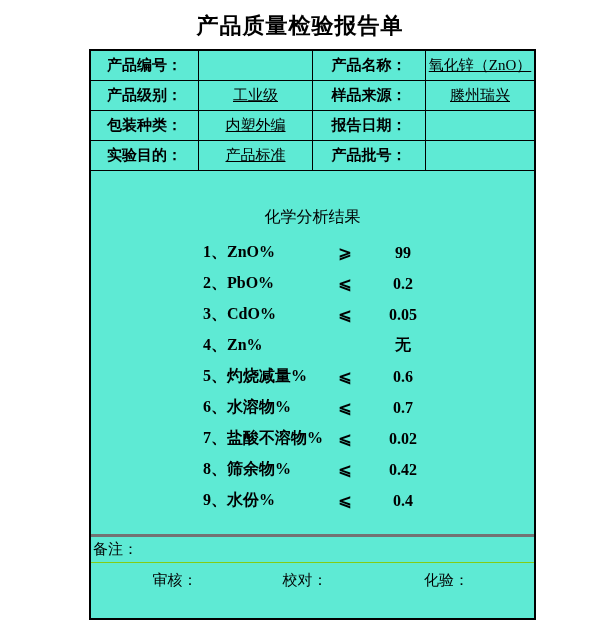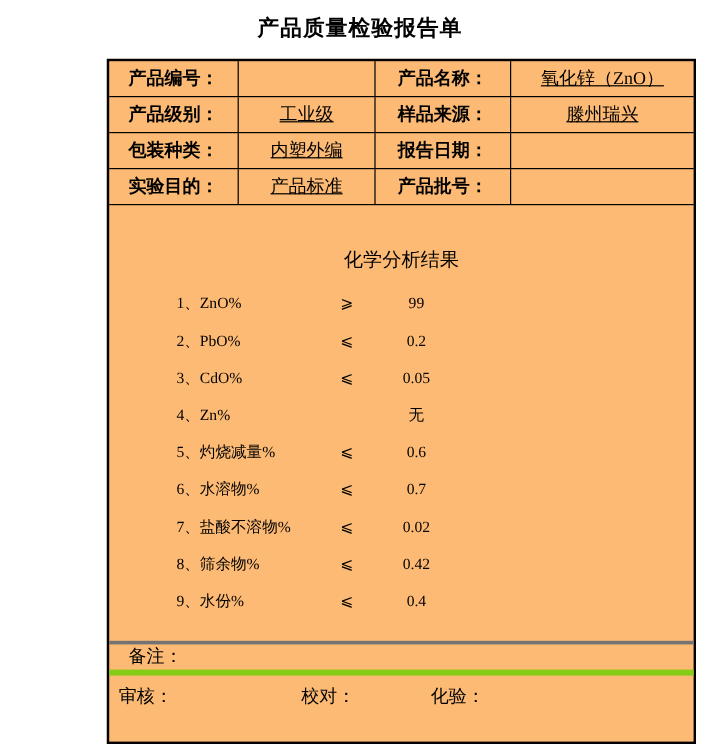--- a/index.html
+++ b/index.html
@@ -7,30 +7,30 @@
     width: 600px; height: 624px;
     background: #ffffff;
     color: #000000;
     font-family: "DejaVu Sans", sans-serif;
   }
   .page { position: relative; width: 600px; height: 624px; background:#fff; overflow: hidden; }
 
   .doc-title {
     position: absolute; top: 11px; left: 0; width: 100%;
     text-align: center;
-    font-size: 18px; font-weight: bold;
+    font-size: 22px; font-weight: bold;
     letter-spacing: 1px;
     font-family: Liberation Mono, monospace;
   }
 
   .report {
     position: absolute; left: 89px; top: 49px;
-    width: 491px;
+    width: 447px;
     border: 2px solid #000;
-    background: #fdba74;
+    background: #5eead4;
   }
 
   
   .header-row {
     display: grid;
     grid-template-columns: 108px 114px 113px 1fr;
     height: 30px;
     border-bottom: 1px solid #000;
   }
   .header-row > div {
@@ -51,47 +51,49 @@
   }
   .section-title {
     margin-top: 13px;
     text-align: center;
     font-size: 16px;
   }
   .analysis-list { margin-top: 9px; }
   .analysis-row {
     display: grid;
     grid-template-columns: 120px 44px 72px;
-    padding-left: 56px;
+    padding-left: 112px;
     height: 31px;
     align-items: center;
-    font-size: 13px;
+    font-size: 16px;
+    font-weight: bold;
   }
   .analysis-name   { text-align: left;  white-space: nowrap; }
   .analysis-symbol { text-align: center; }
   .analysis-value  { text-align: center; }
 
   
   .remark-row {
     height: 26px;
-    border-bottom: 5px solid #84cc16;
+    border-bottom: 1px solid #84cc16;
     display: flex; align-items: center;
-    padding-left: 16px;
+    padding-left: 2px;
     font-size: 15px;
     font-family: "Liberation Serif", serif;
   }
 
   
   .signature-row {
     height: 55px;
     display: grid;
     grid-template-columns: 152px 108px 1fr;
     padding: 8px 0 0 8px;
     font-size: 15px;
     font-family: Liberation Mono, monospace;
+    text-align: center;
   }
   .signature-row > span { display: block; }
 </style>
 </head>
 <body>
 
 <div class="page">
 
   <div class="doc-title">产品质量检验报告单</div>
 

